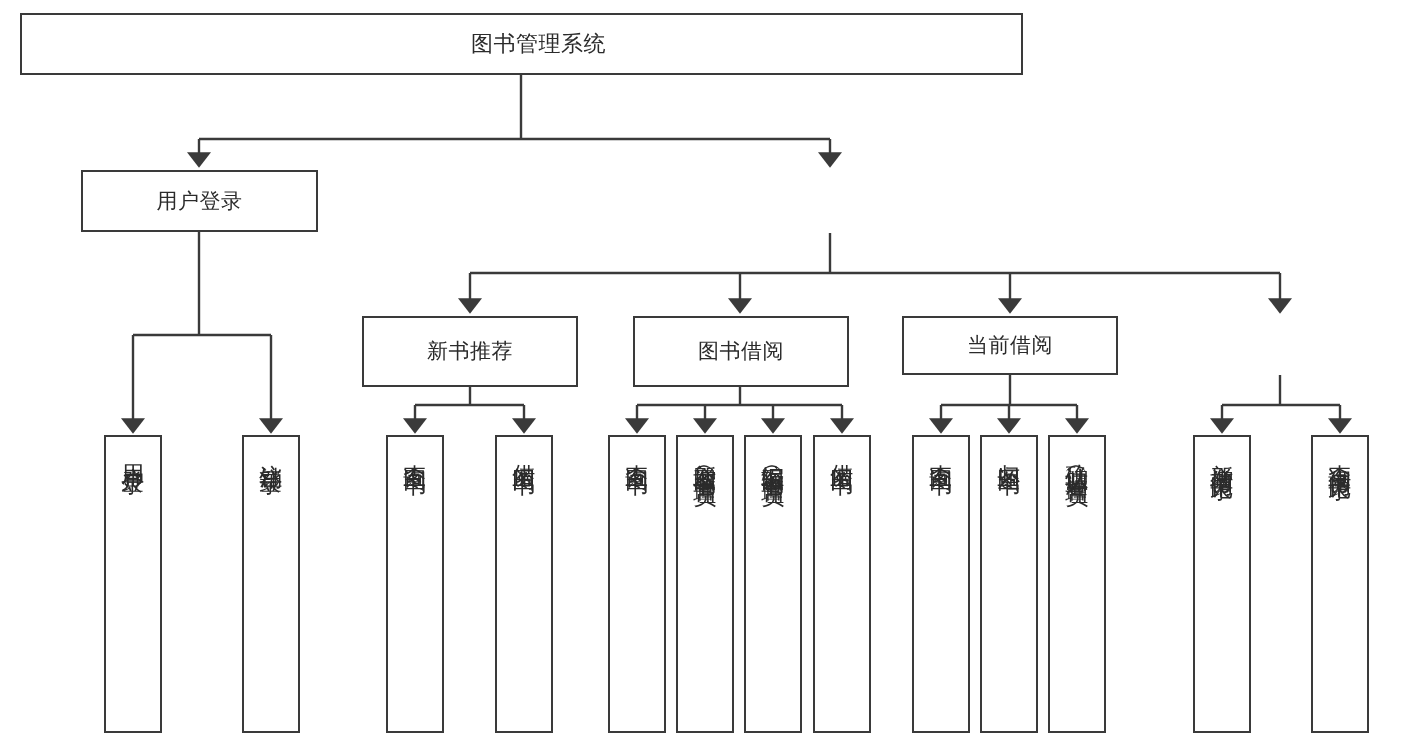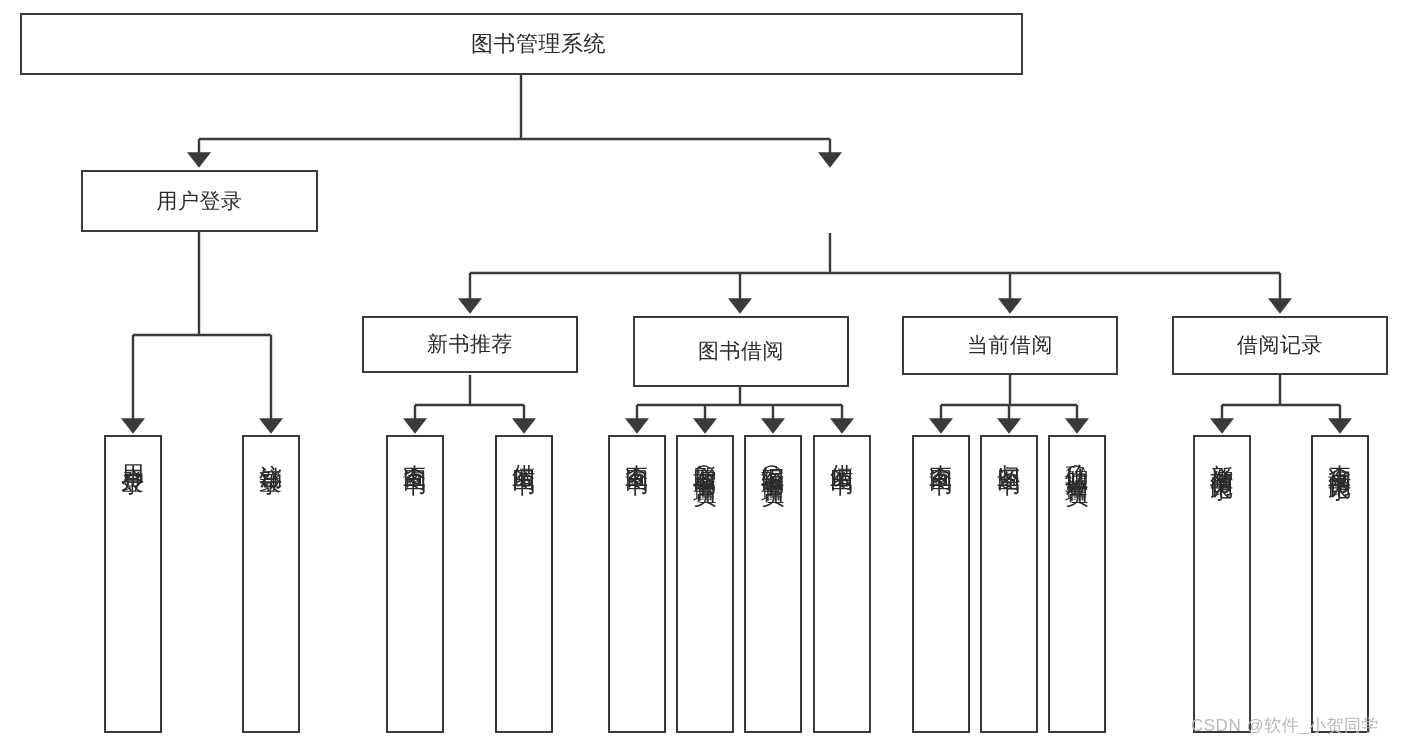--- a/index.html
+++ b/index.html
@@ -130,31 +130,28 @@
   </svg>
 
   <div class="node horiz root" style="left:20px; top:13px; width:1003px; height:62px;padding-left:34px;">
     <span class="lbl">图书管理系统</span>
   </div>
 
   <div class="node horiz" style="left:81px; top:170px; width:237px; height:62px;">
     <span class="lbl">用户登录</span>
   </div>
 
-  <div class="node horiz" style="left:362px; top:316px; width:216px; height:57px;">
+  <div class="node horiz" style="left:362px; top:316px; width:216px; height:71px;">
     <span class="lbl">新书推荐</span>
   </div>
   <div class="node horiz" style="left:633px; top:316px; width:216px; height:71px;">
     <span class="lbl">图书借阅</span>
   </div>
   <div class="node horiz" style="left:902px; top:316px; width:216px; height:59px;">
     <span class="lbl">当前借阅</span>
-  </div>
-  <div class="node horiz" style="left:1172px; top:316px; width:216px; height:59px;">
-    <span class="lbl">借阅记录</span>
   </div>
 
   <div class="node vert" style="left:104px; top:435px; width:58px; height:298px;">
     <span class="lbl">用户登录</span>
   </div>
   <div class="node vert" style="left:242px; top:435px; width:58px; height:298px;">
     <span class="lbl">注销登录</span>
   </div>
 
   <div class="node vert" style="left:386px; top:435px; width:58px; height:298px;">
@@ -187,15 +184,14 @@
     <span class="lbl">确认归还（管理员）</span>
   </div>
 
   <div class="node vert" style="left:1193px; top:435px; width:58px; height:298px;">
     <span class="lbl">新增借阅记录</span>
   </div>
   <div class="node vert" style="left:1311px; top:435px; width:58px; height:298px;">
     <span class="lbl">查询借阅记录</span>
   </div>
 
-  <div class="watermark" style="left:1191px; top:714px;">CSDN @软件_小贺同学</div>
 
 </div>
 
 </body></html>

